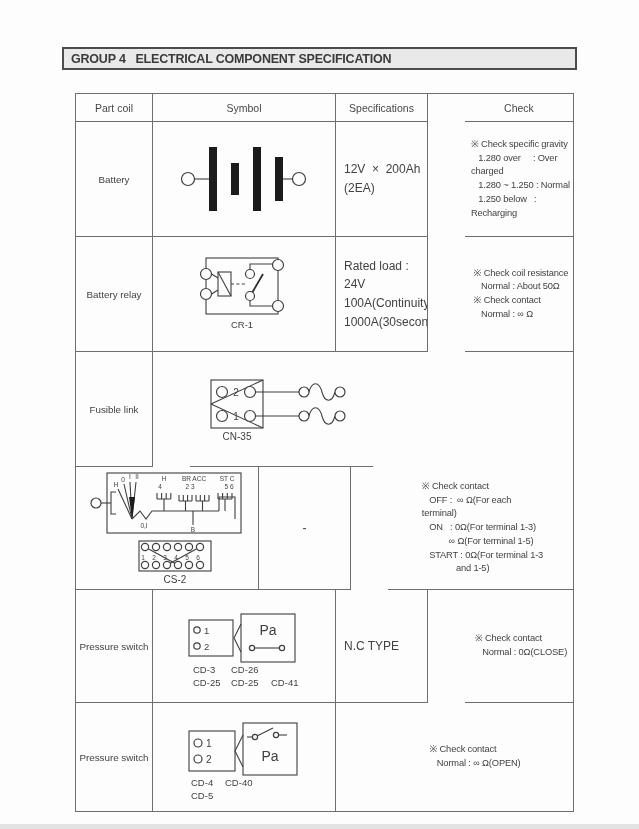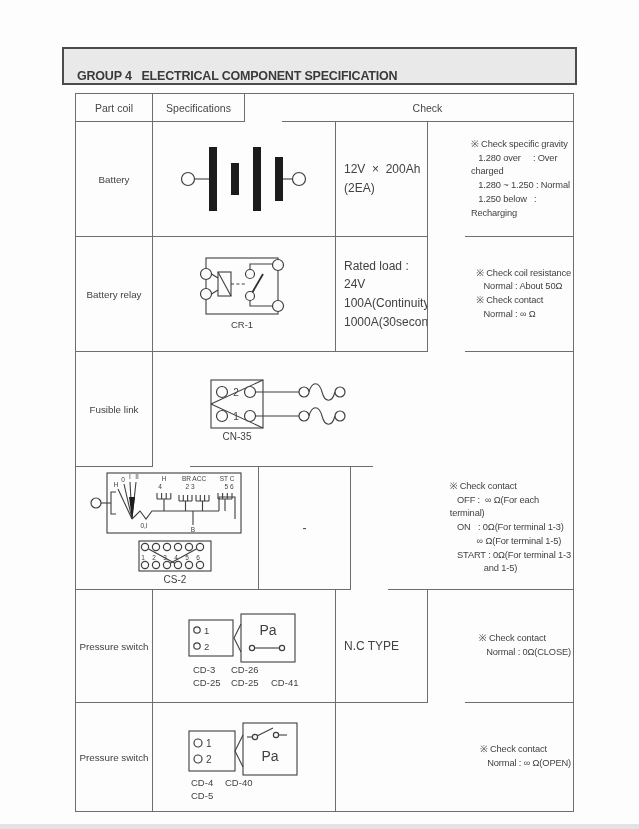--- a/index.html
+++ b/index.html
@@ -1,22 +1,22 @@
 <!DOCTYPE html>
 <html><head>
 <meta charset="utf-8">
 <style>
   * { margin:0; padding:0; box-sizing:border-box; }
   html,body { width:639px; height:829px; }
   body { font-family:"Liberation Sans", sans-serif; background:#f4f4f4; color:#424242; }
   .page { position:relative; width:639px; height:829px; background:#fdfdfd; overflow:hidden; }
   .page::after { content:""; position:absolute; left:0; bottom:0; width:100%; height:5px; background:#e3e3e3; }
 
-  .title-bar { position:absolute; left:62px; top:47px; width:515px; height:38px;
-               background:#e9e9e9; border:2px solid #4c4c4c; display:flex; align-items:flex-end; padding-left:13px; }
+  .title-bar { position:absolute; left:62px; top:47px; width:515px; height:23px;
+               background:#e9e9e9; border:2px solid #4c4c4c; display:flex; align-items:center; padding-left:7px; }
   .title-bar span { font-weight:bold; font-size:12.5px; color:#3a3a3a; letter-spacing:-0.2px; white-space:pre; }
 
   .spec-table { position:absolute; left:75px; top:93px; width:499px; border:1px solid #6e6e6e; background:#fdfdfd; }
   .row { display:flex; }
   .cell { border-right:1px solid #6e6e6e; border-bottom:1px solid #6e6e6e;
           display:flex; align-items:center; justify-content:center; overflow:hidden; }
   .cell:last-child { border-right:none;margin-left:37px; }
   .row:last-child .cell { border-bottom:none; }
   .c1 { width:77px; }
   .c2 { width:183px; }
@@ -24,21 +24,21 @@
   .c4 { flex:1; }
   .hrow { height:28px; }
   .r1 { height:115px; } .r2 { height:115px; } .r3 { height:115px; }
   .r4 { height:123px; } .r5 { height:113px; } .r6 { height:108px; }
 
   .hdr  { font-size:10.5px; color:#474747; }
   .part { font-size:9.8px; text-align:center; padding:0 2px; }
   .spec { justify-content:flex-start; padding-left:8px; font-size:12px; line-height:1.55; }
   .spec span, .check span { white-space:pre-wrap; }
   .spec.center { justify-content:center; padding-left:0; }
-  .check { justify-content:flex-end; padding-left:6px; padding-right:2px;
+  .check { justify-content:center; padding-left:6px; padding-right:2px;
            font-size:9.3px; letter-spacing:-0.15px; line-height:1.48; }
   .sym { flex-direction:column; }
 
   svg .ln   { stroke:#3f3f3f; stroke-width:1.1; fill:none; }
   svg .lnb  { stroke:#2e2e2e; stroke-width:1.8; fill:none; }
   svg .dash { stroke:#3f3f3f; stroke-width:1.1; fill:none; stroke-dasharray:3,2.4; }
   svg .o    { stroke:#3f3f3f; stroke-width:1.2; fill:#fdfdfd; }
   svg .solid{ fill:#1c1c1c; stroke:none; }
   svg text  { fill:#3f3f3f; font-family:"Liberation Sans", sans-serif; }
   .t6  { font-size:6.5px; } .t9 { font-size:9.5px; } .t10 { font-size:10px; } .t14 { font-size:14px; }
@@ -49,20 +49,21 @@
 <div class="page">
 
   <div class="title-bar">
     <span>GROUP 4   ELECTRICAL COMPONENT SPECIFICATION</span>
   </div>
 
   <div class="spec-table">
 
     <div class="row hrow">
       <div class="cell c1 hdr">Part coil</div>
+      <div class="cell c2 hdr">Symbol</div>
       <div class="cell c3 hdr">Specifications</div>
       <div class="cell c4 hdr">Check</div>
     </div>
 
     <div class="row r1">
       <div class="cell c1 part">Battery</div>
       <div class="cell c2 sym">
         <svg width="130" height="84" viewBox="0 0 130 84">
           <line class="ln" x1="15.5" y1="42" x2="30" y2="42"></line>
           <line class="ln" x1="104" y1="42" x2="114" y2="42"></line>

